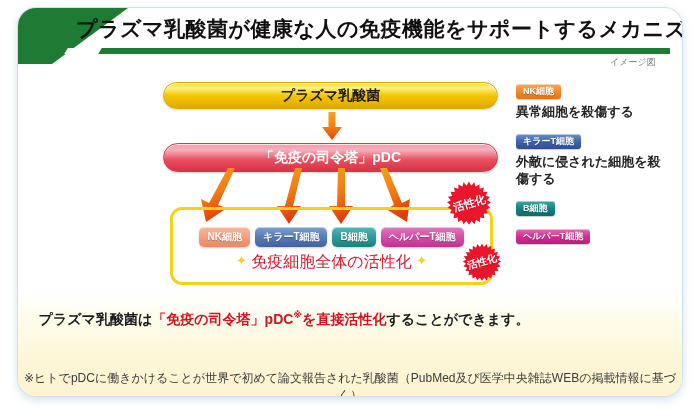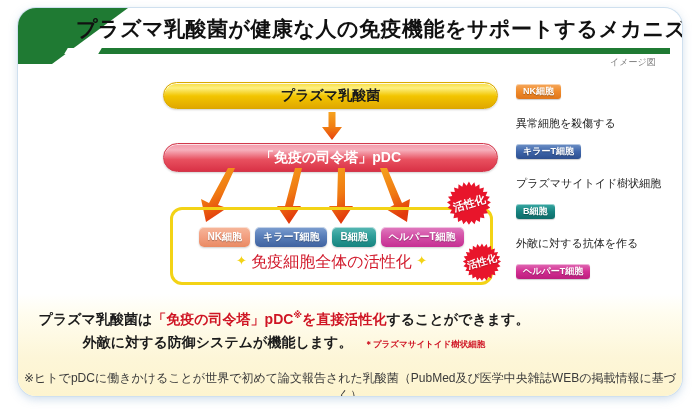--- a/index.html
+++ b/index.html
@@ -202,25 +202,25 @@
     color: #ffffff;
     text-shadow: 0 1px 1px rgba(0,0,0,.3);
     box-shadow: inset 0 1px 0 rgba(255,255,255,.5), 0 1px 1px rgba(0,0,0,.2);
     white-space: nowrap;
   }
   .lbadge-nk { background: linear-gradient(180deg,#f6a85c 0%,#ef8a2a 50%,#e0761a 100%); }
   .lbadge-kt { background: linear-gradient(180deg,#6e91c6 0%,#3f66ab 50%,#2d4f8f 100%); }
   .lbadge-b  { background: linear-gradient(180deg,#39a9a4 0%,#17837f 50%,#0d6c69 100%); }
   .lbadge-ht { background: linear-gradient(180deg,#e06ab4 0%,#d32f92 50%,#bc1d7e 100%); }
   .ldesc {
-    margin-top: 17px;
-    font-size: 11px;
+    margin-top: 4px;
+    font-size: 13px;
     line-height: 1.35;
     color: #222222;
-    font-weight: 400;
+    font-weight: 700;
   }
 
   
   .bottom {
     position: absolute;
     left: 0; top: 286px;
     width: 664px; height: 102px;
     background: linear-gradient(180deg,#ffffff 0%,#fffdf0 18%,#fdf6d8 62%,#fdf4cf 100%);
   }
   .bottom-lines {
@@ -341,37 +341,33 @@
       </div>
     </div>
 
     <div class="legend">
       <div class="legend-item">
         <span class="lbadge lbadge-nk">NK細胞</span>
         <div class="ldesc">異常細胞を殺傷する</div>
       </div>
       <div class="legend-item">
         <span class="lbadge lbadge-kt">キラーT細胞</span>
-        <div class="ldesc">プラズマサイトイド樹状細胞</div>
+        <div class="ldesc">外敵に侵された細胞を殺傷する</div>
       </div>
       <div class="legend-item">
         <span class="lbadge lbadge-b">B細胞</span>
-        <div class="ldesc">外敵に対する抗体を作る</div>
       </div>
       <div class="legend-item">
         <span class="lbadge lbadge-ht">ヘルパーT細胞</span>
       </div>
     </div>
 
     <div class="bottom">
       <div class="bottom-lines">
         <div class="bline">
           <span>プラズマ乳酸菌は</span><span class="red">「免疫の司令塔」pDC</span><span class="red sup">※</span><span class="red">を直接活性化</span><span>することができます。</span>
         </div>
-        <div class="bline">
-          <span>外敵に対する防御システムが機能します。</span><span class="bnote">＊プラズマサイトイド樹状細胞</span>
-        </div>
       </div>
       <div class="footnote">※ヒトでpDCに働きかけることが世界で初めて論文報告された乳酸菌（PubMed及び医学中央雑誌WEBの掲載情報に基づく）</div>
     </div>
 
   </div>
 </div>
 
 </body></html>

